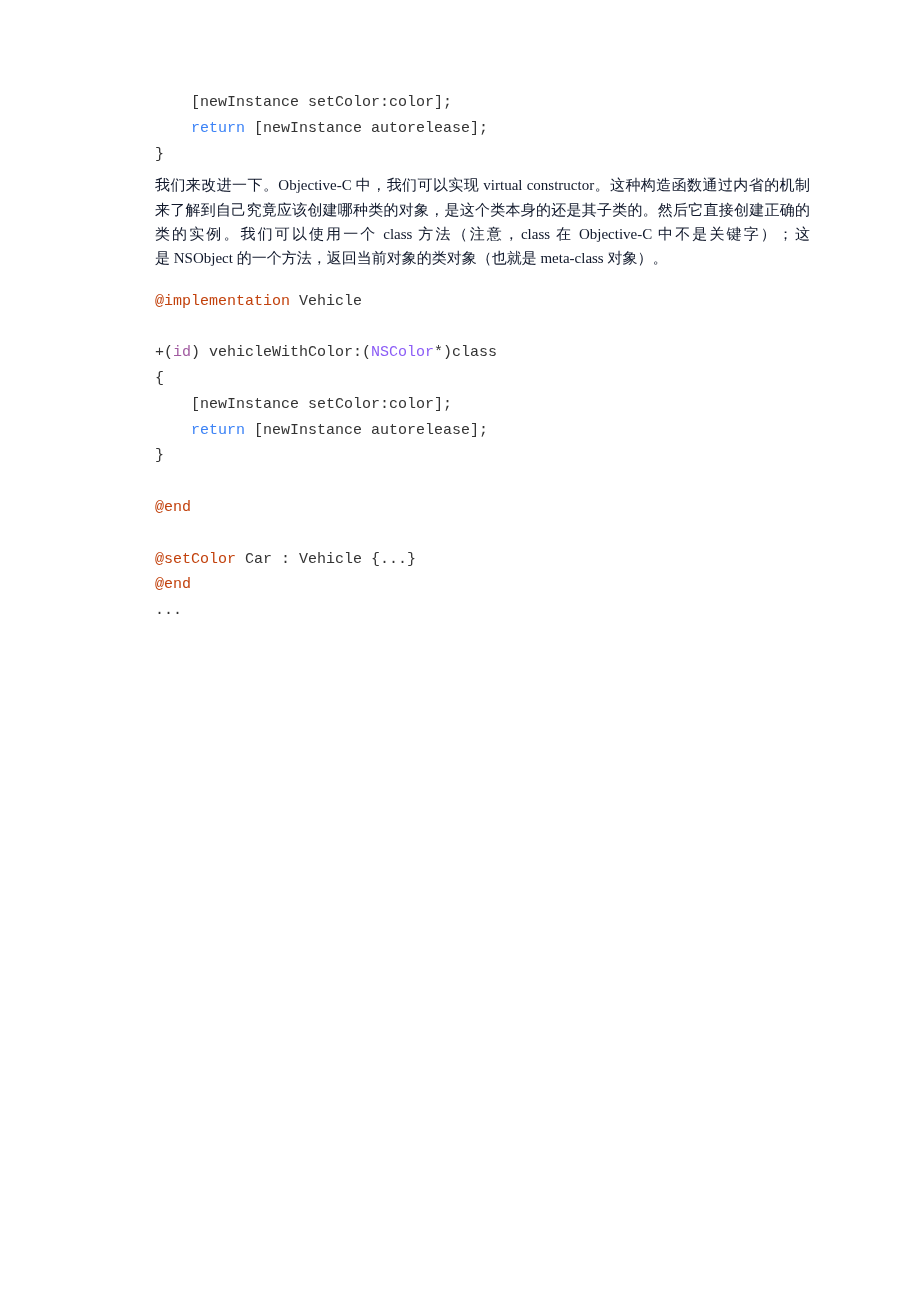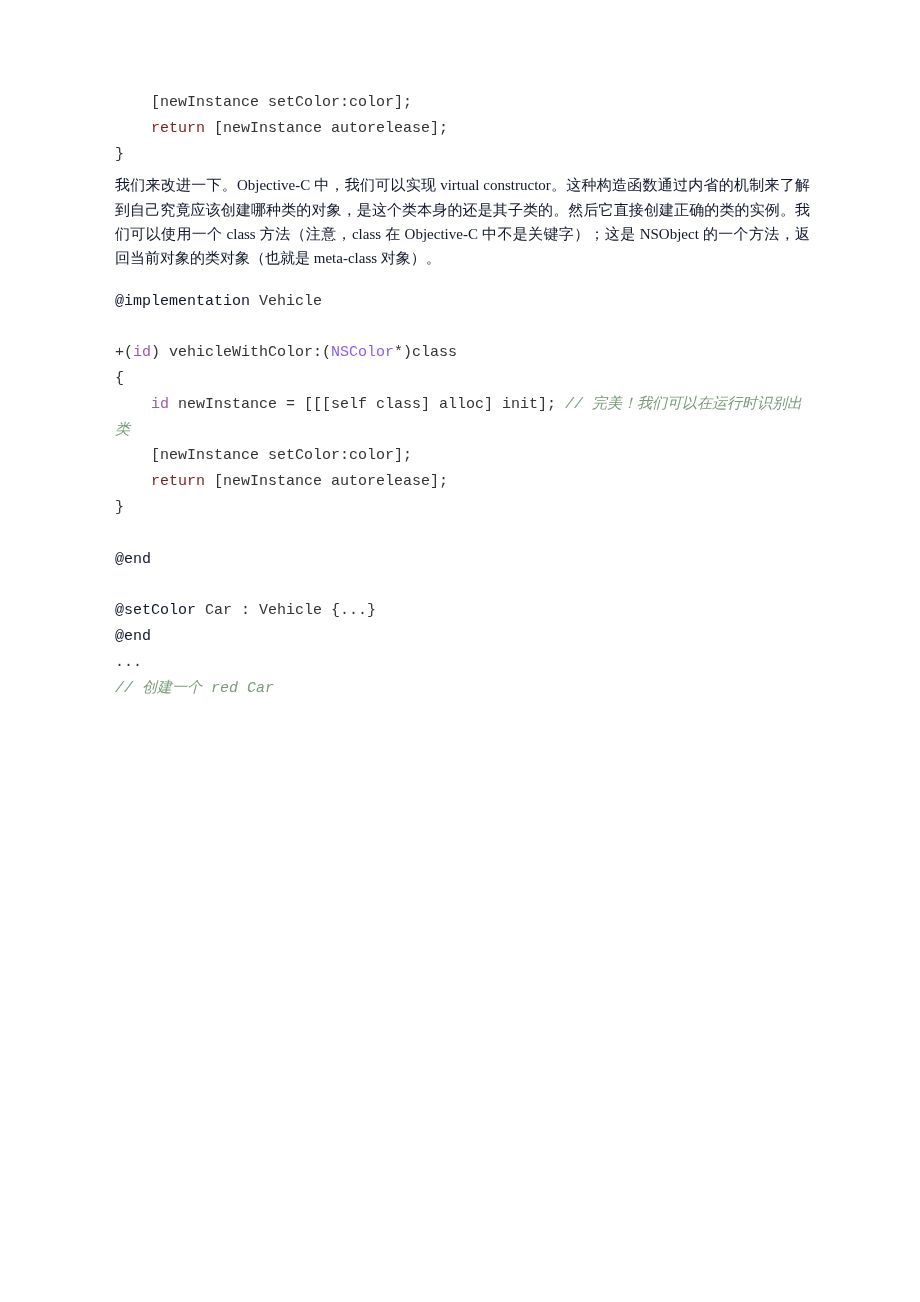--- a/index.html
+++ b/index.html
@@ -4,38 +4,39 @@
   <style>
     body {
       margin: 0;
       padding: 0;
       background: #ffffff;
       font-family: "Microsoft YaHei", Arial, sans-serif;
       width: 920px;
     }
     .page {
       padding: 90px 110px 0 115px;
+      margin-left: 40px;
     }
     .code {
       font-family: "Courier New", Courier, monospace;
       font-size: 15px;
       line-height: 1.72;
       color: #333;
     }
     .prose {
       font-family: "SimSun", "Microsoft YaHei", serif;
       font-size: 15px;
       line-height: 1.62;
       color: #0f172a;
       text-align: justify;
       margin: 6px 0 18px 0;
     }
-    .kw-at { color: #0f172a; }
+    .kw-at { color: #c2410c; }
     .kw-purple { color: #A05AA0; text-align: center; }
-    .kw-return { color: #7f1d1d; }
+    .kw-return { color: #3b82f6; }
     .type-pink { color: #8b5cf6; }
     .comment-it { color: #7A9B7A; font-style: italic; }
   </style>
 </head>
 <body>
 
 <div class="page">
 
   <div class="code">
     <div>&nbsp;&nbsp;&nbsp;&nbsp;[newInstance&nbsp;setColor:color];</div>
@@ -43,30 +44,28 @@
     <div>}</div>
   </div>
 
   <div class="prose">我们来改进一下。Objective-C&nbsp;中，我们可以实现&nbsp;virtual&nbsp;constructor。这种构造函数通过内省的机制来了解到自己究竟应该创建哪种类的对象，是这个类本身的还是其子类的。然后它直接创建正确的类的实例。我们可以使用一个&nbsp;class&nbsp;方法（注意，class&nbsp;在&nbsp;Objective-C&nbsp;中不是关键字）；这是&nbsp;NSObject&nbsp;的一个方法，返回当前对象的类对象（也就是&nbsp;meta-class&nbsp;对象）。</div>
 
   <div class="code">
     <div><span class="kw-at">@implementation</span><span>&nbsp;Vehicle</span></div>
     <div>&nbsp;</div>
     <div><span>+(</span><span class="kw-purple">id</span><span>)&nbsp;vehicleWithColor:(</span><span class="type-pink">NSColor</span><span>*)class</span></div>
     <div>{</div>
-    <div><span>&nbsp;&nbsp;&nbsp;&nbsp;</span><span class="kw-purple">id</span><span>&nbsp;newInstance&nbsp;=&nbsp;[[[self&nbsp;class]&nbsp;alloc]&nbsp;init];&nbsp;</span><span class="comment-it">//&nbsp;完美！我们可以在运行时识别出类</span></div>
     <div>&nbsp;&nbsp;&nbsp;&nbsp;[newInstance&nbsp;setColor:color];</div>
     <div><span>&nbsp;&nbsp;&nbsp;&nbsp;</span><span class="kw-return">return</span><span>&nbsp;[newInstance&nbsp;autorelease];</span></div>
     <div>}</div>
     <div>&nbsp;</div>
     <div><span class="kw-at">@end</span></div>
   </div>
 
   <div class="code">&nbsp;</div>
 
   <div class="code">
     <div><span class="kw-at">@setColor</span><span>&nbsp;Car&nbsp;:&nbsp;Vehicle&nbsp;{...}</span></div>
     <div><span class="kw-at">@end</span></div>
     <div>...</div>
-    <div class="comment-it">//&nbsp;创建一个&nbsp;red&nbsp;Car</div>
   </div>
 
 </div>
 
 </body></html>

